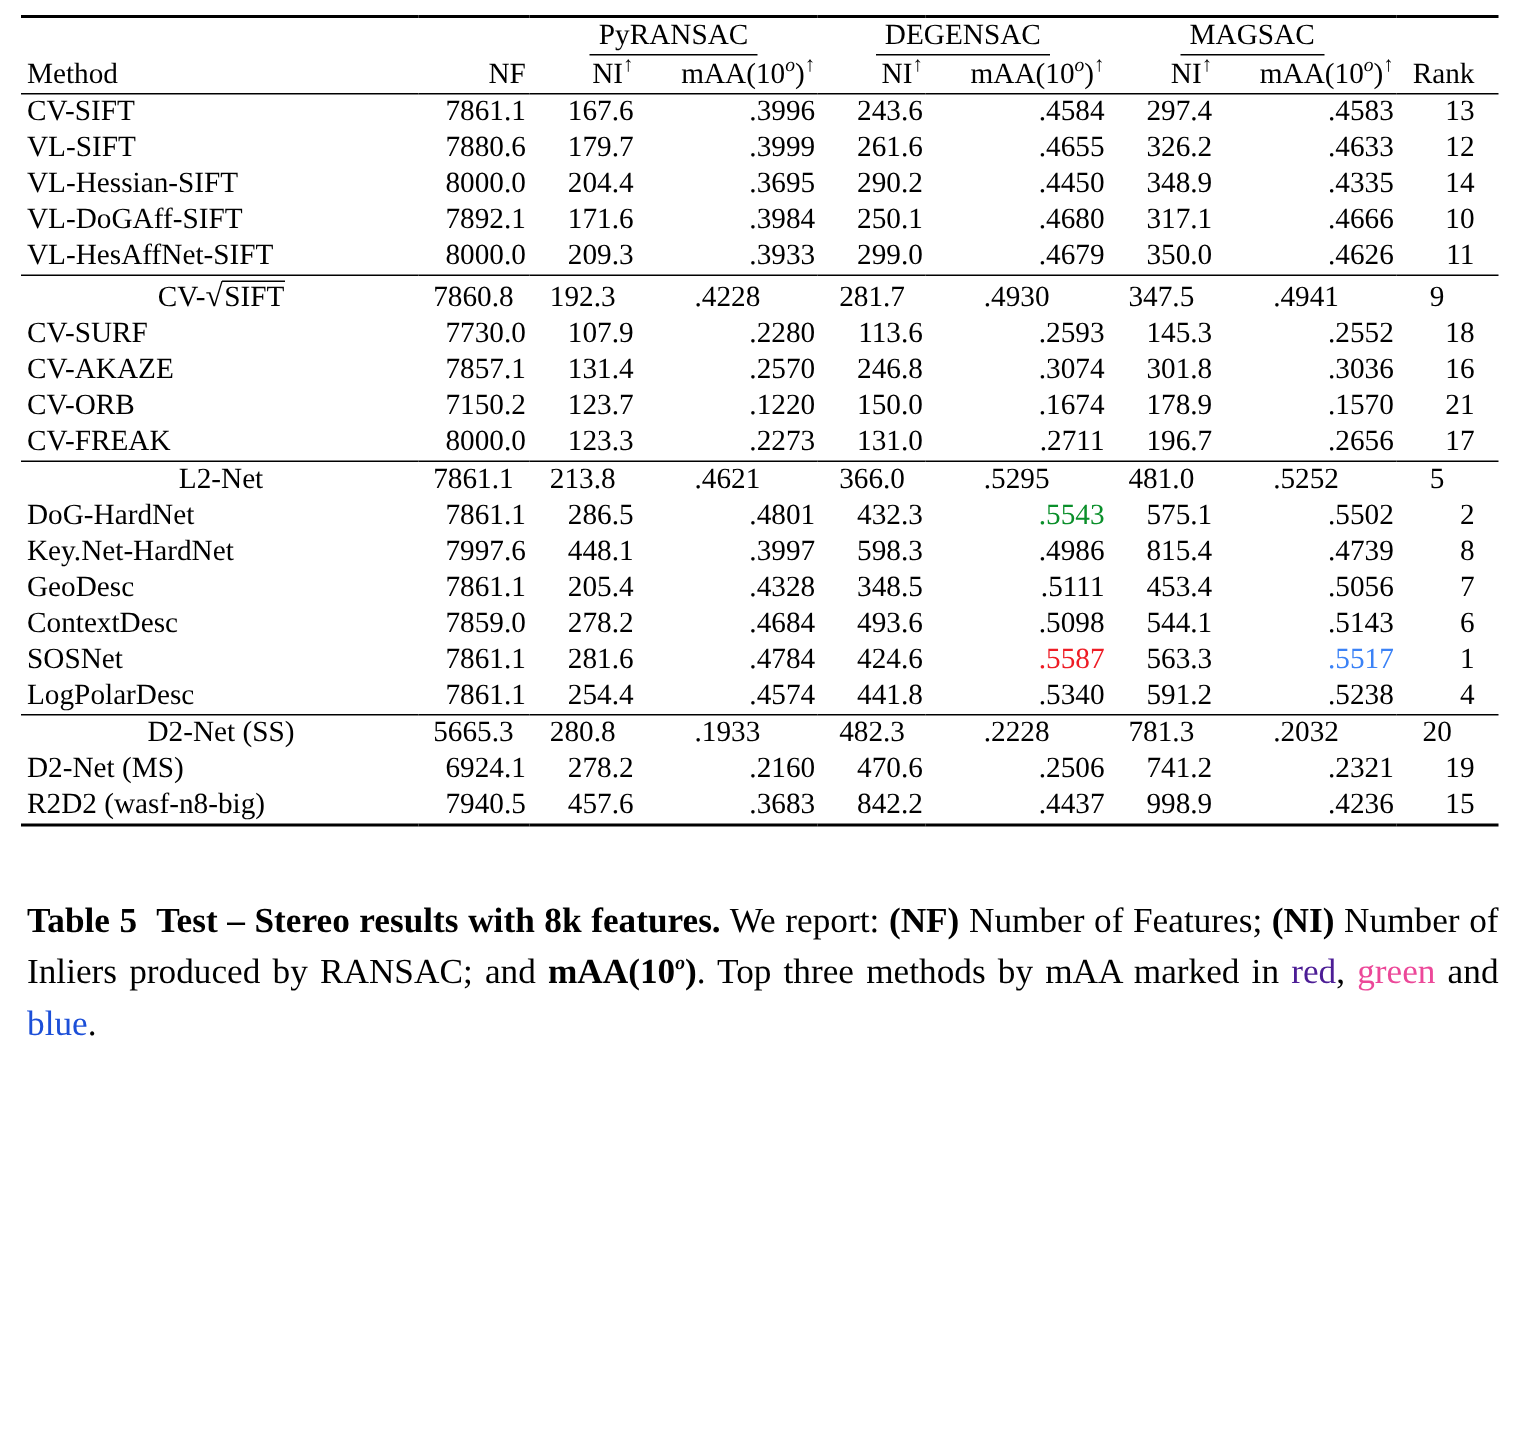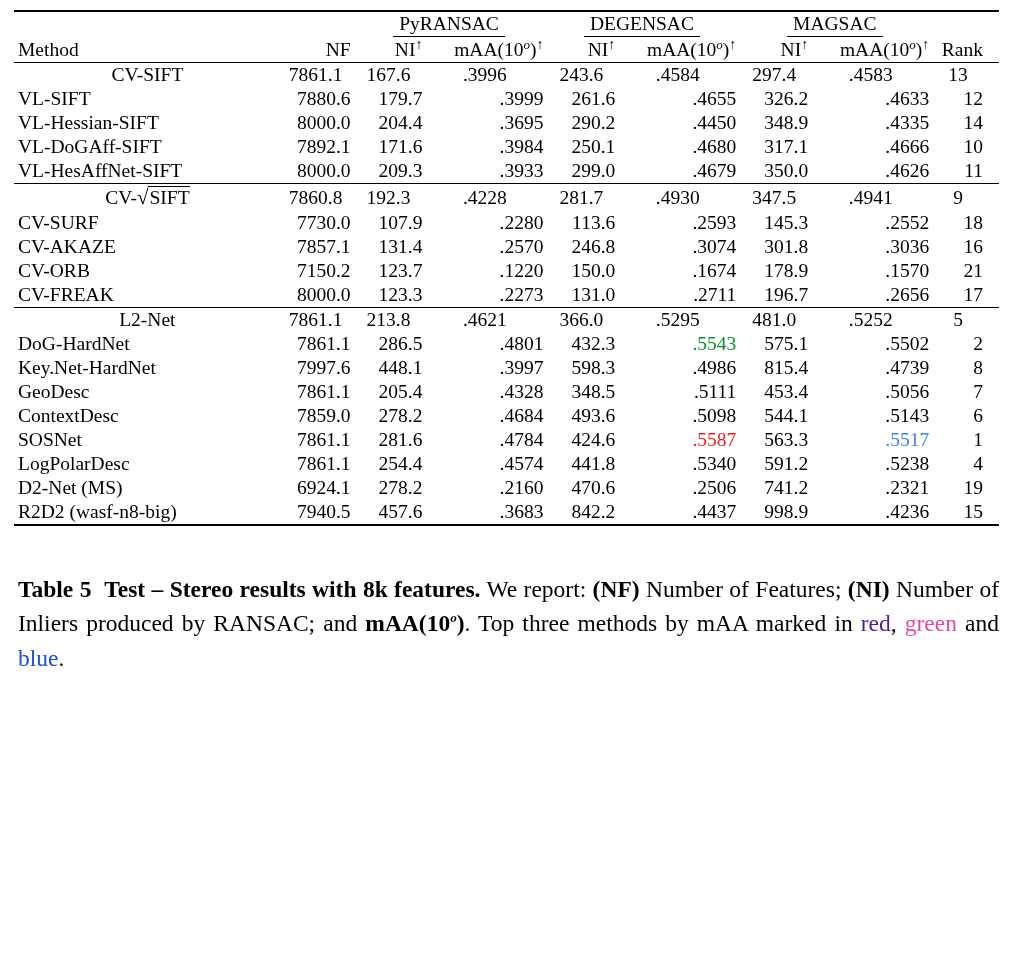--- a/index.html
+++ b/index.html
@@ -48,21 +48,21 @@
   .grouphdr .glabel {
     display: inline-block;
     border-bottom: 1.1px solid #000;
     padding: 0 6px 1px 6px;
     line-height: 1.15;
   }
   .subhdr td { padding-bottom: 4px; }
   .arrow { font-size: 14px; vertical-align: super; line-height: 0; }
   .deg { font-size: 13px; vertical-align: super; line-height: 0; font-style: italic; }
 
-  .first-body td { padding-top: 4px; text-align: center; }
+  .first-body td { padding-top: 4px; }
   .sec-start td { padding-top: 4px; text-align: center; }
 
   .red   { color: #ee1c25; font-weight: bold; }
   .green { color: #0a8f2a; font-weight: bold; }
   .blue  { color: #3b82f6; font-weight: bold; }
 
   .sqrt-wrap { display: inline-block; position: relative; }
   .sqrt-wrap .radicand {
     border-top: 1.2px solid #000;
     padding-left: 1px;
@@ -305,20 +305,31 @@
           <td class="c-method">LogPolarDesc</td>
           <td class="c-nf">7861.1</td>
           <td class="c-ni">254.4</td>
           <td class="c-maa">.4574</td>
           <td class="c-ni">441.8</td>
           <td class="c-maa">.5340</td>
           <td class="c-ni">591.2</td>
           <td class="c-maa">.5238</td>
           <td class="c-rank">4</td>
         </tr>
+        <tr class="rule-mid sec-start">
+          <td class="c-method">D2-Net (SS)</td>
+          <td class="c-nf">5665.3</td>
+          <td class="c-ni">280.8</td>
+          <td class="c-maa">.1933</td>
+          <td class="c-ni">482.3</td>
+          <td class="c-maa">.2228</td>
+          <td class="c-ni">781.3</td>
+          <td class="c-maa">.2032</td>
+          <td class="c-rank">20</td>
+        </tr>
         <tr>
           <td class="c-method">D2-Net (MS)</td>
           <td class="c-nf">6924.1</td>
           <td class="c-ni">278.2</td>
           <td class="c-maa">.2160</td>
           <td class="c-ni">470.6</td>
           <td class="c-maa">.2506</td>
           <td class="c-ni">741.2</td>
           <td class="c-maa">.2321</td>
           <td class="c-rank">19</td>

